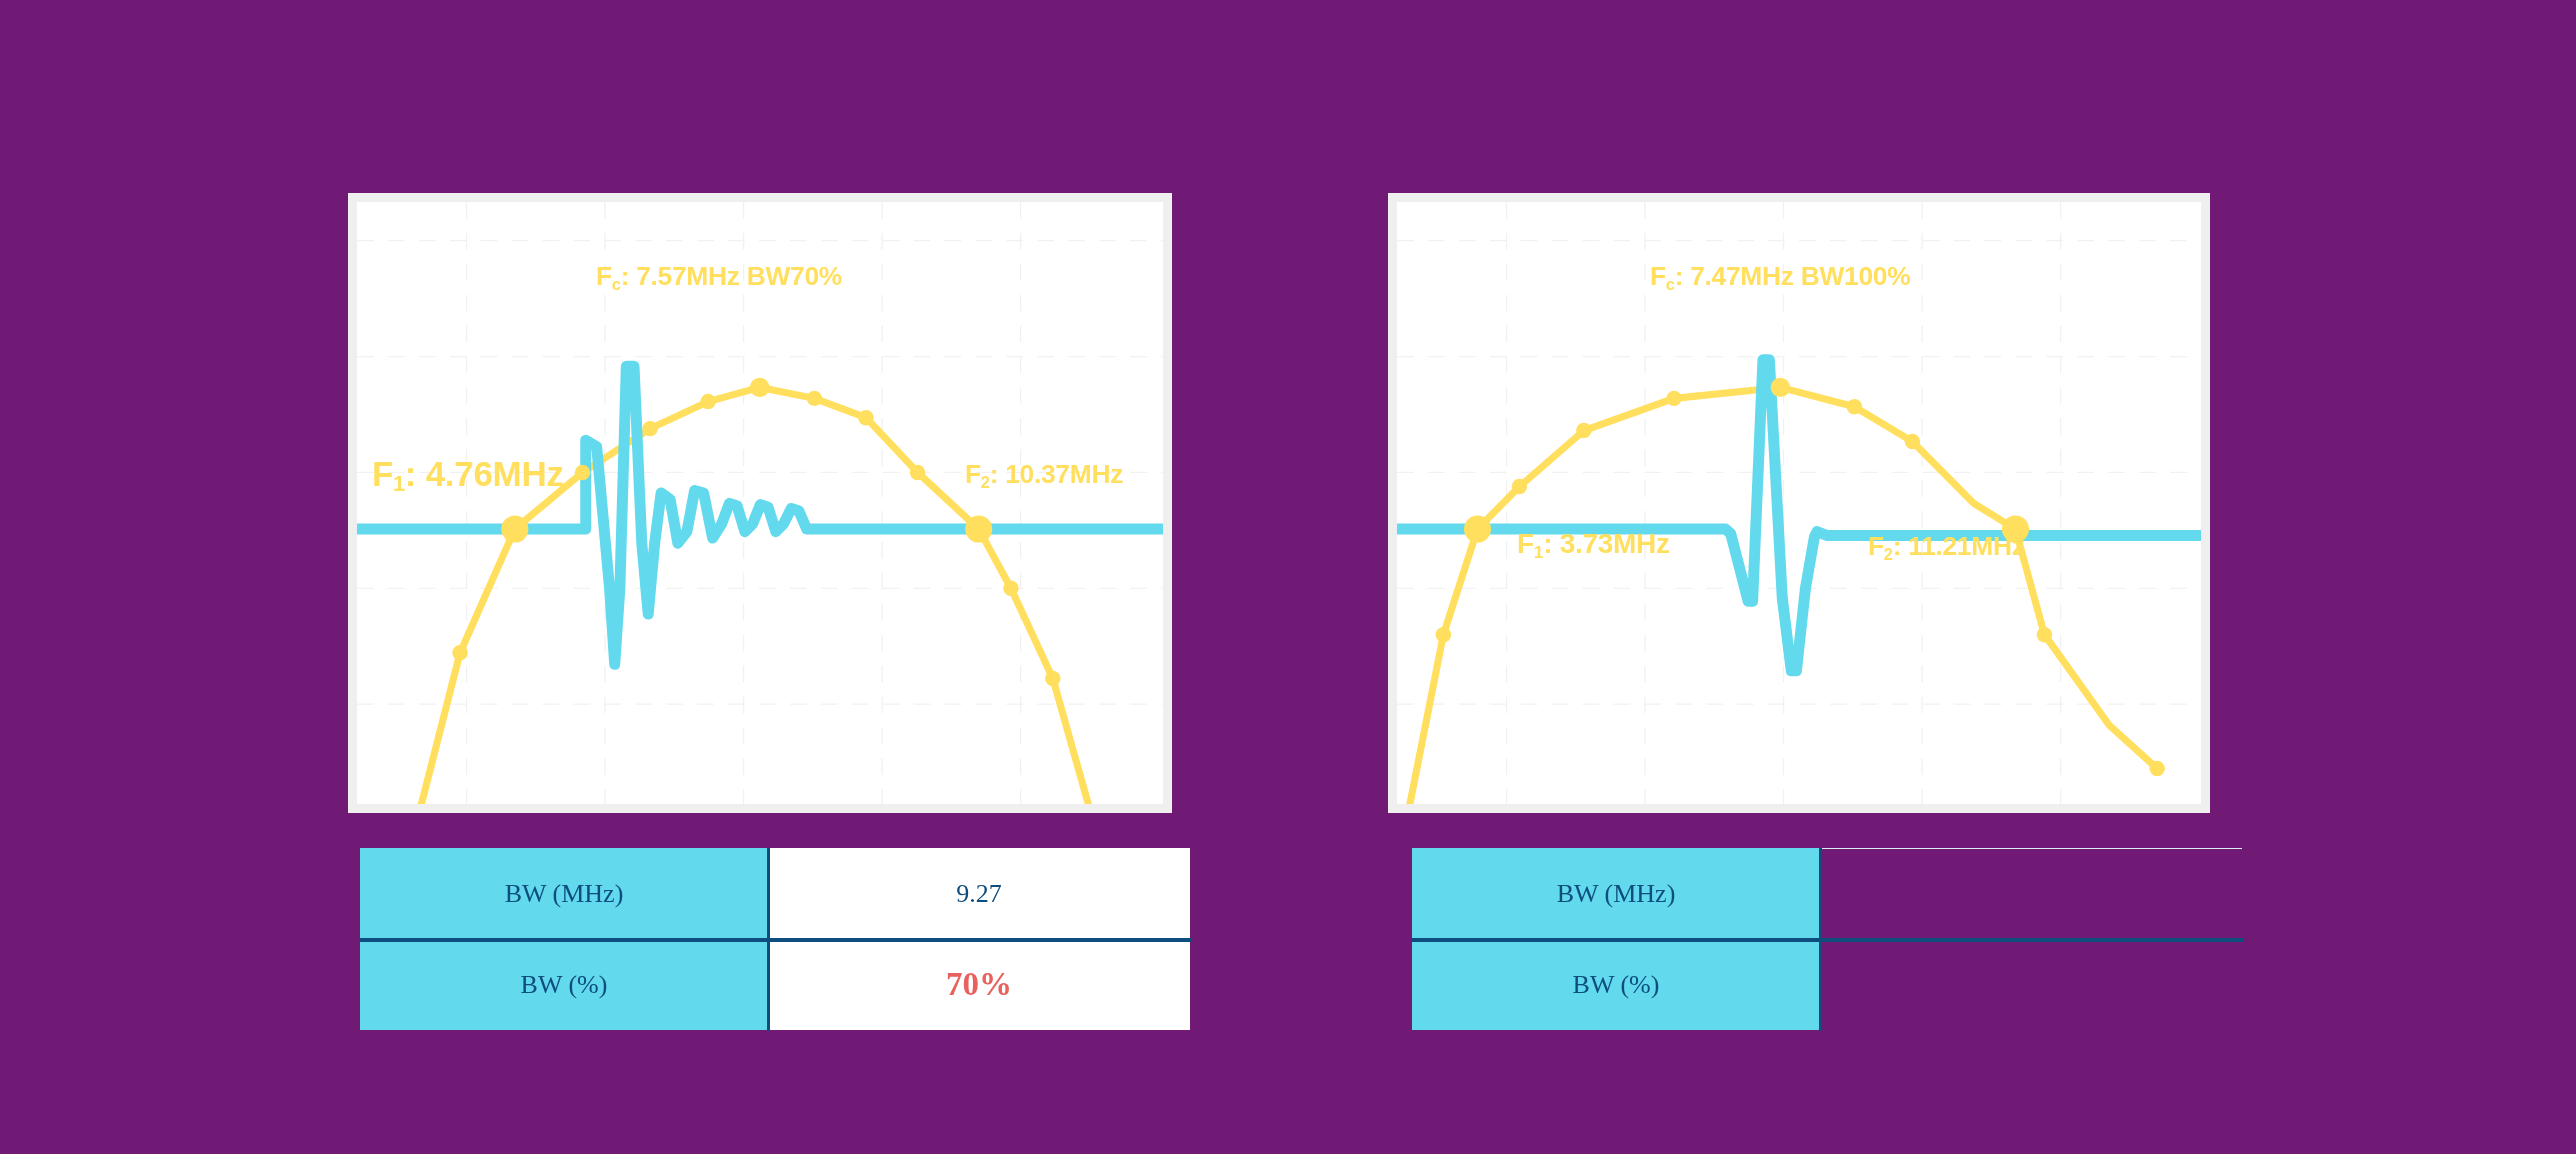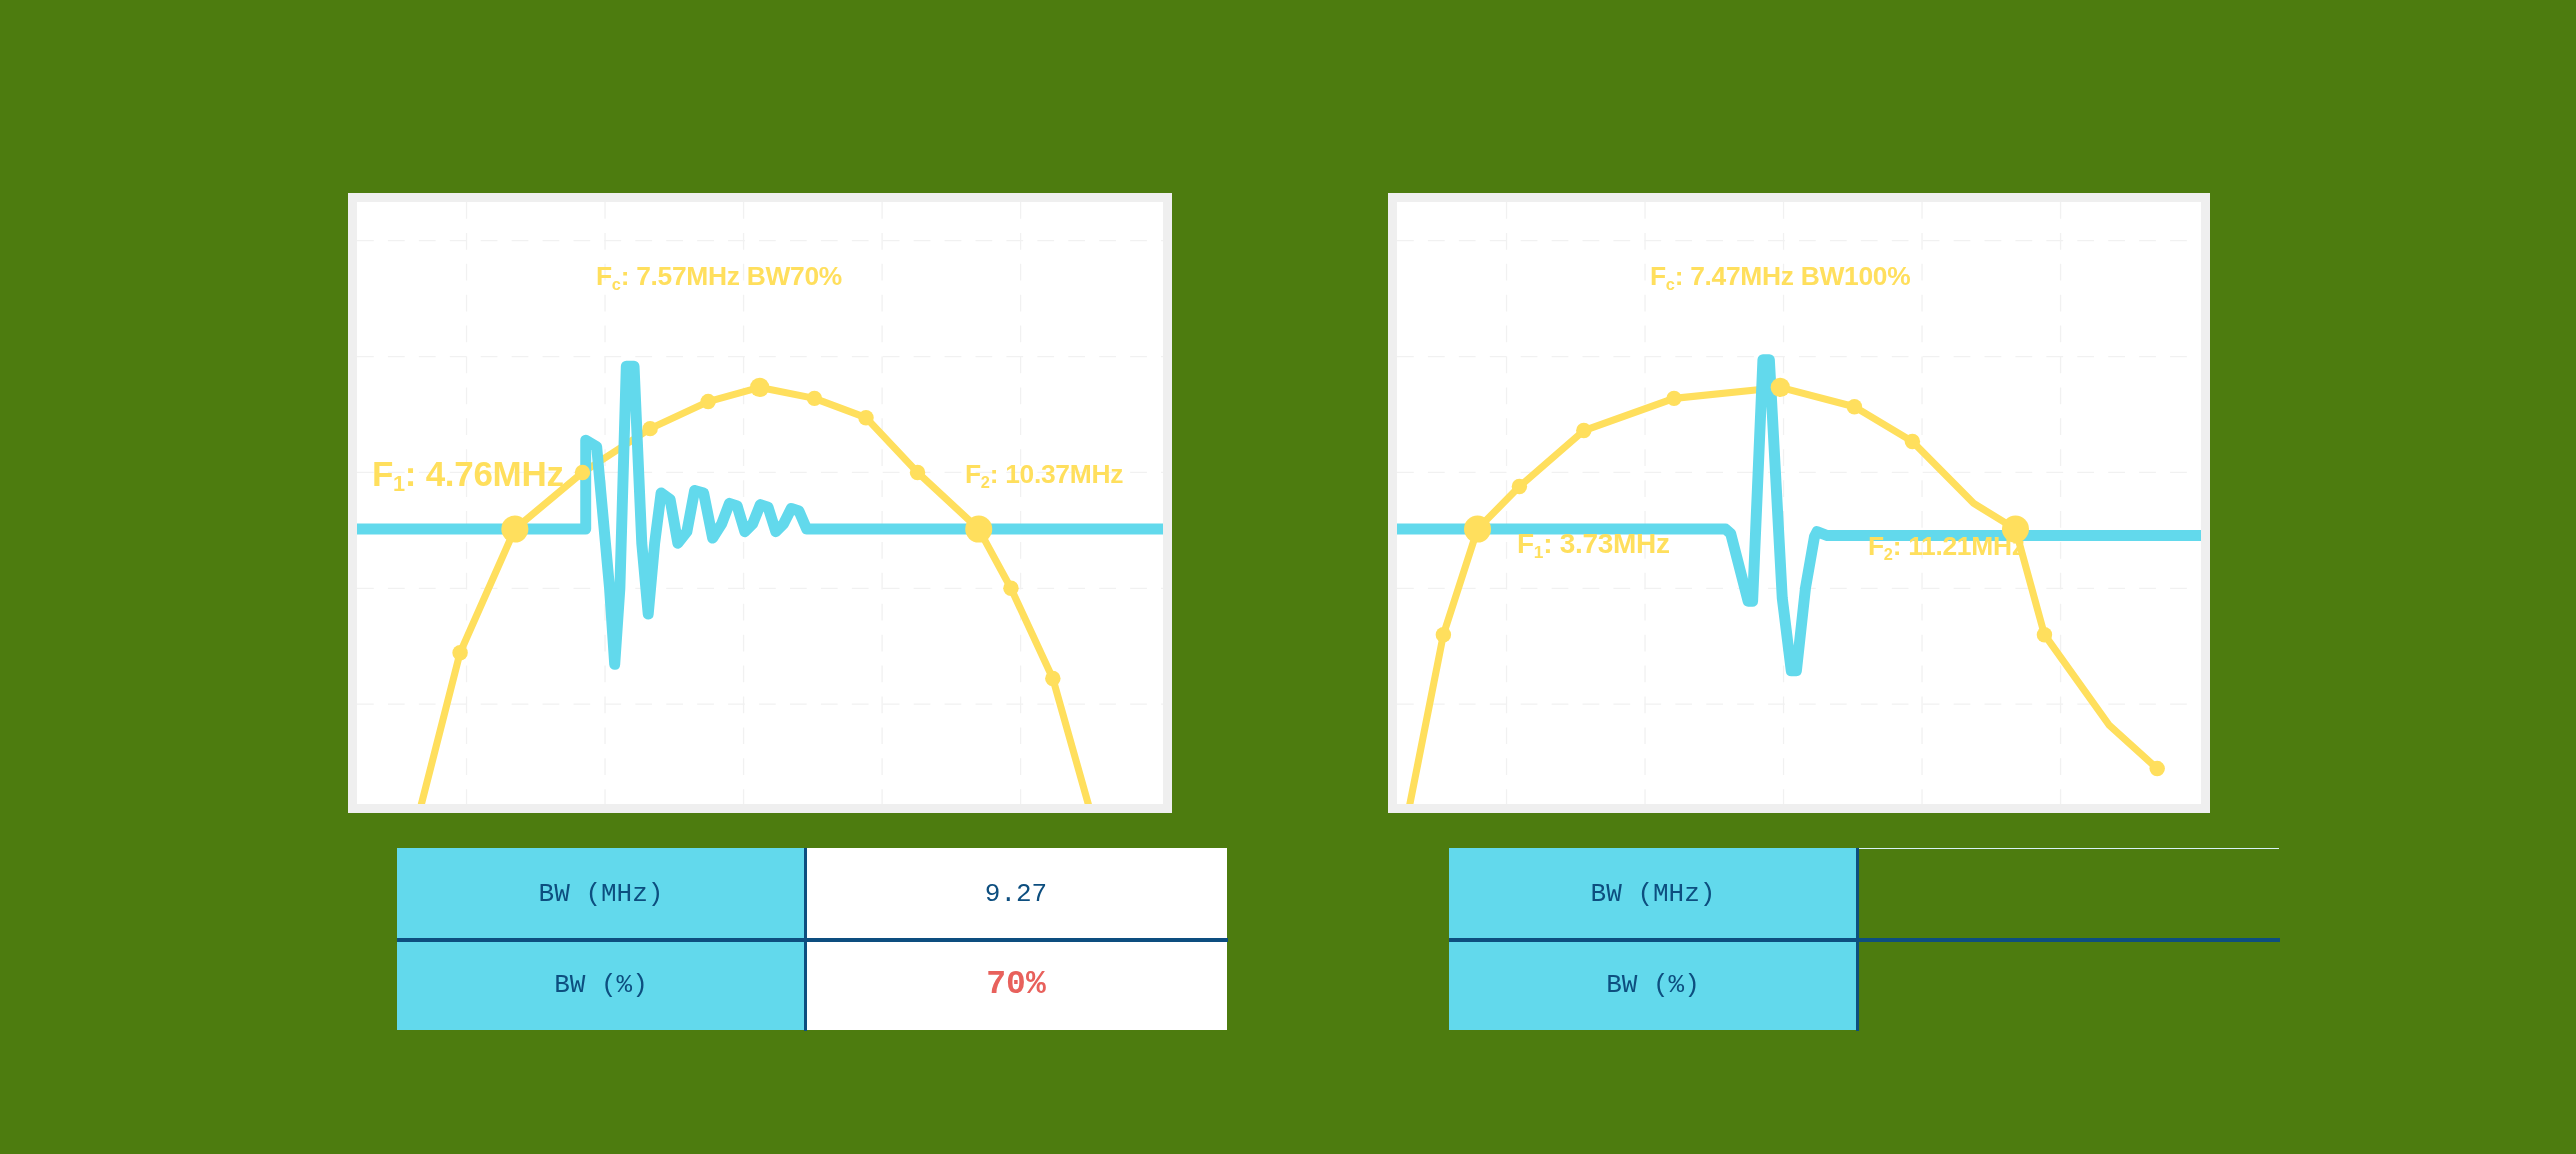--- a/index.html
+++ b/index.html
@@ -1,17 +1,17 @@
 <!DOCTYPE html>
 <html style="font-size:10.3px"><head>
 <meta charset="utf-8">
 <style>
   html,body{margin:0;padding:0;background:#ffffff;}
   body{width:2576px;height:1154px;font-family:"Liberation Sans",sans-serif;overflow:hidden;}
-  .stage{position:relative;width:2576px;height:1154px;background:#4d7c0f;}
+  .stage{position:relative;width:2576px;height:1154px;background:#701a75;}
   .panel{position:absolute;top:0;height:1154px;width:1288px;}
   .panel-left{left:0;}
   .panel-right{left:1288px;}
 
   .plot-frame{
     position:absolute;
     background:#ffffff;
     border:9px solid #efefef;
     box-sizing:border-box;
   }
@@ -20,21 +20,21 @@
   .label{
     position:absolute;
     color:#ffdf5d;
     font-weight:bold;
     font-family:"Liberation Sans",sans-serif;
     white-space:nowrap;
     letter-spacing:-0.3px;
   }
   .label sub{font-size:0.62em;vertical-align:baseline;position:relative;top:4.5px;}
 
-  .bw-table{position:absolute;font-family:Liberation Mono, monospace;margin-left:37px;}
+  .bw-table{position:absolute;font-family:Liberation Serif, serif;}
   .bw-row{position:relative;display:flex;align-items:stretch;}
   .bw-key{
     background:#62d9ec;
     display:flex;align-items:center;justify-content:center;
     color:#0d4e7f;font-size:26px;
   }
   .bw-val{
     background:#ffffff;
     display:flex;align-items:center;justify-content:center;
     color:#0d4e7f;font-size:26px;

